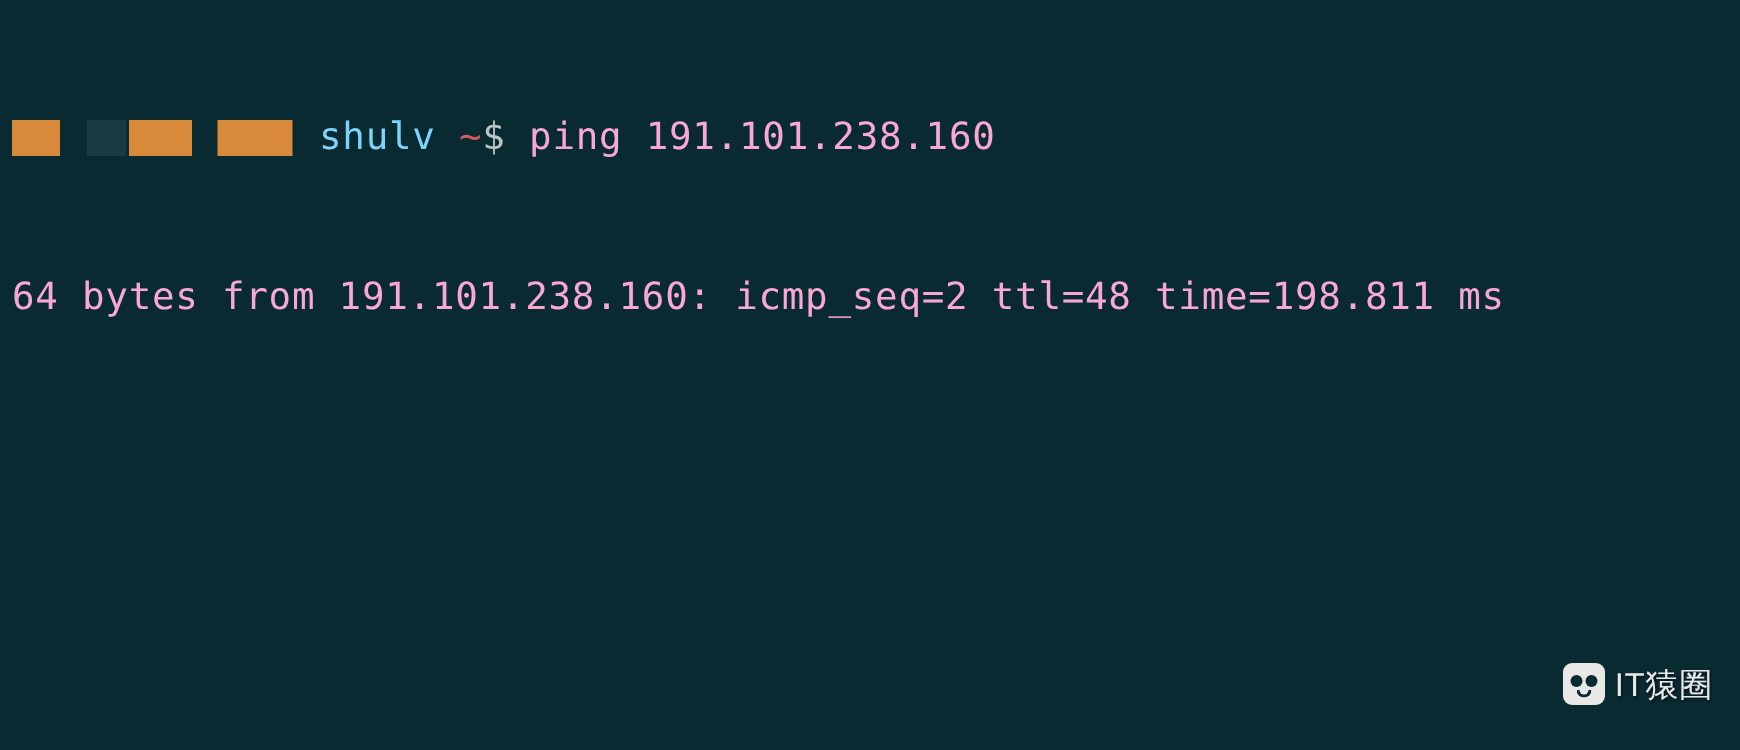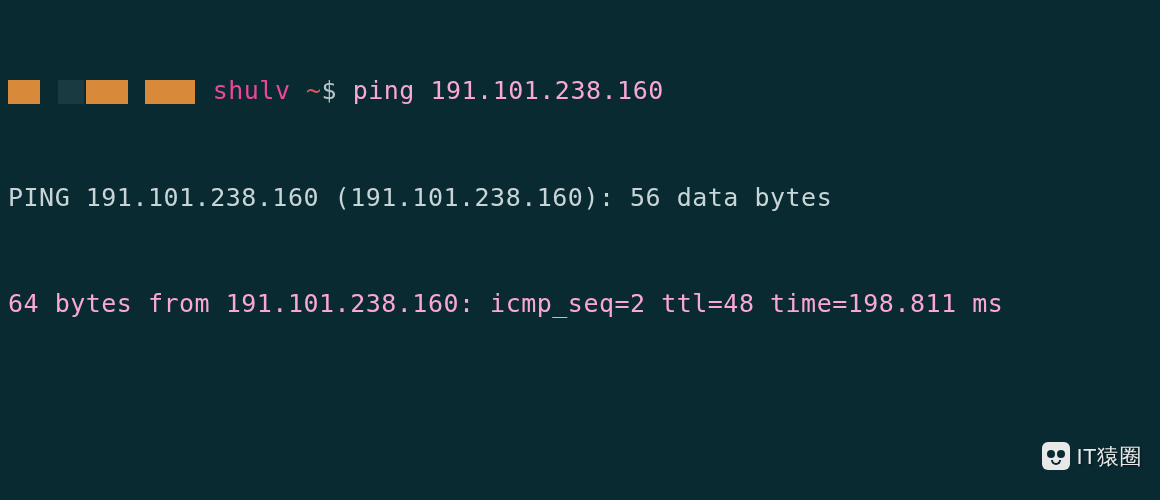--- a/index.html
+++ b/index.html
@@ -32,21 +32,21 @@
       vertical-align: middle;
       margin-right: 2px;
     }
     .redact-orange {
       background-color: #d88a3a;
     }
     .redact-dark {
       background-color: #1a3a42;
     }
     .user {
-      color: #ec4899;
+      color: #7dd3fc;
     }
     .path {
       color: #d85a5a;
     }
     .prompt-sym {
       color: #b8c5c7;
     }
     .output {
       color: #f9a8d4;
     }
@@ -99,21 +99,20 @@
       border: 2px solid #0a2a32;
       border-top: none;
       border-radius: 0 0 10px 10px;
     }
   </style>
 </head>
 <body>
 
 <div class="terminal">
   <span class="line"><span class="redacted redact-orange" style="width:32px;"></span> <span class="redacted redact-dark" style="width:26px;"></span><span class="redacted redact-orange" style="width:42px;"></span> <span class="redacted redact-orange" style="width:50px;"></span> <span class="user">shulv</span> <span class="path">~</span><span class="prompt-sym">$</span> <span class="output">ping 191.101.238.160</span></span>
-  <span class="line lighter">PING 191.101.238.160 (191.101.238.160): 56 data bytes</span>
   <span class="line output">64 bytes from 191.101.238.160: icmp_seq=2 ttl=48 time=198.811 ms</span>
   
   
   
   
   
   
   
 </div>
 

